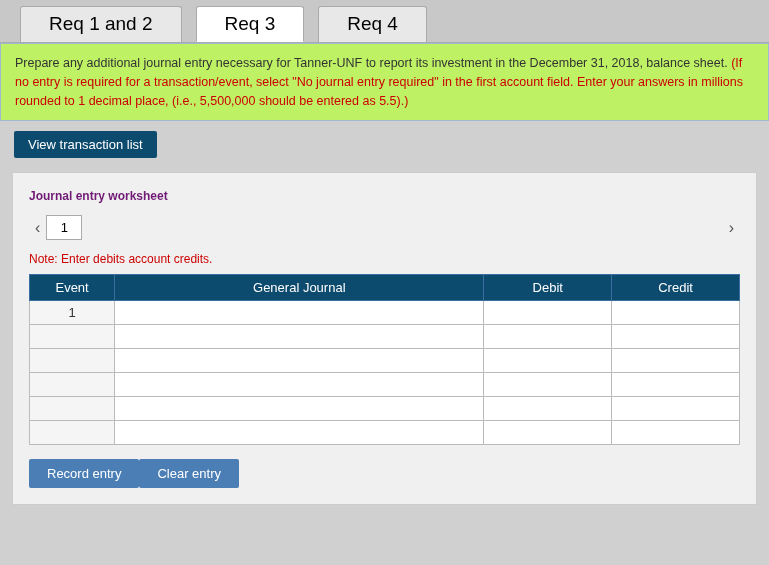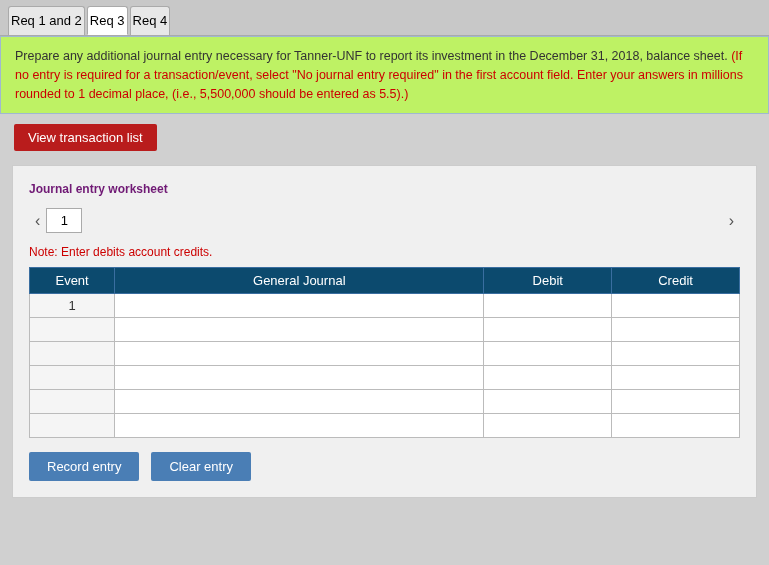--- a/index.html
+++ b/index.html
@@ -19,28 +19,29 @@
     
     .tab-bar {
       display: flex;
       background: #c8c8c8;
       border-bottom: 1px solid #aaa;
       padding-top: 6px;
       padding-left: 8px;
     }
 
     .tab {
-      padding: 6px 2px;
+      padding: 6px 28px;
       background: #e8e8e8;
       border: 1px solid #aaa;
       border-bottom: none;
       cursor: pointer;
-      font-size: 13px;
+      font-size: 19px;
       margin-right: 2px;
       border-radius: 3px 3px 0 0;
+      margin-left: 12px;
     }
 
     .tab.active {
       background: #ffffff;
       border-bottom: 1px solid #fff;
       font-weight: normal;
     }
 
     
     .info-box {
@@ -55,21 +56,21 @@
 
     .info-box .red-text {
       color: #cc0000;
     }
 
     
     .view-transaction-btn {
       display: inline-block;
       margin: 10px 14px;
       padding: 6px 14px;
-      background: #b91c1c;
+      background: #0c4a6e;
       color: white;
       border: none;
       cursor: pointer;
       font-size: 13px;
       border-radius: 2px;
     }
 
     
     .worksheet-card {
       background: #f0f0f0;
@@ -180,21 +181,20 @@
       border: none;
       outline: none;
       font-size: 12px;
       padding: 0;
       background: transparent;
     }
 
     
     .action-buttons {
       display: flex;
-      gap: 12px;
       align-items: center;
     }
 
     .action-btn {
       padding: 7px 18px;
       background: #4a7eb5;
       color: white;
       border: none;
       cursor: pointer;
       font-size: 13px;

